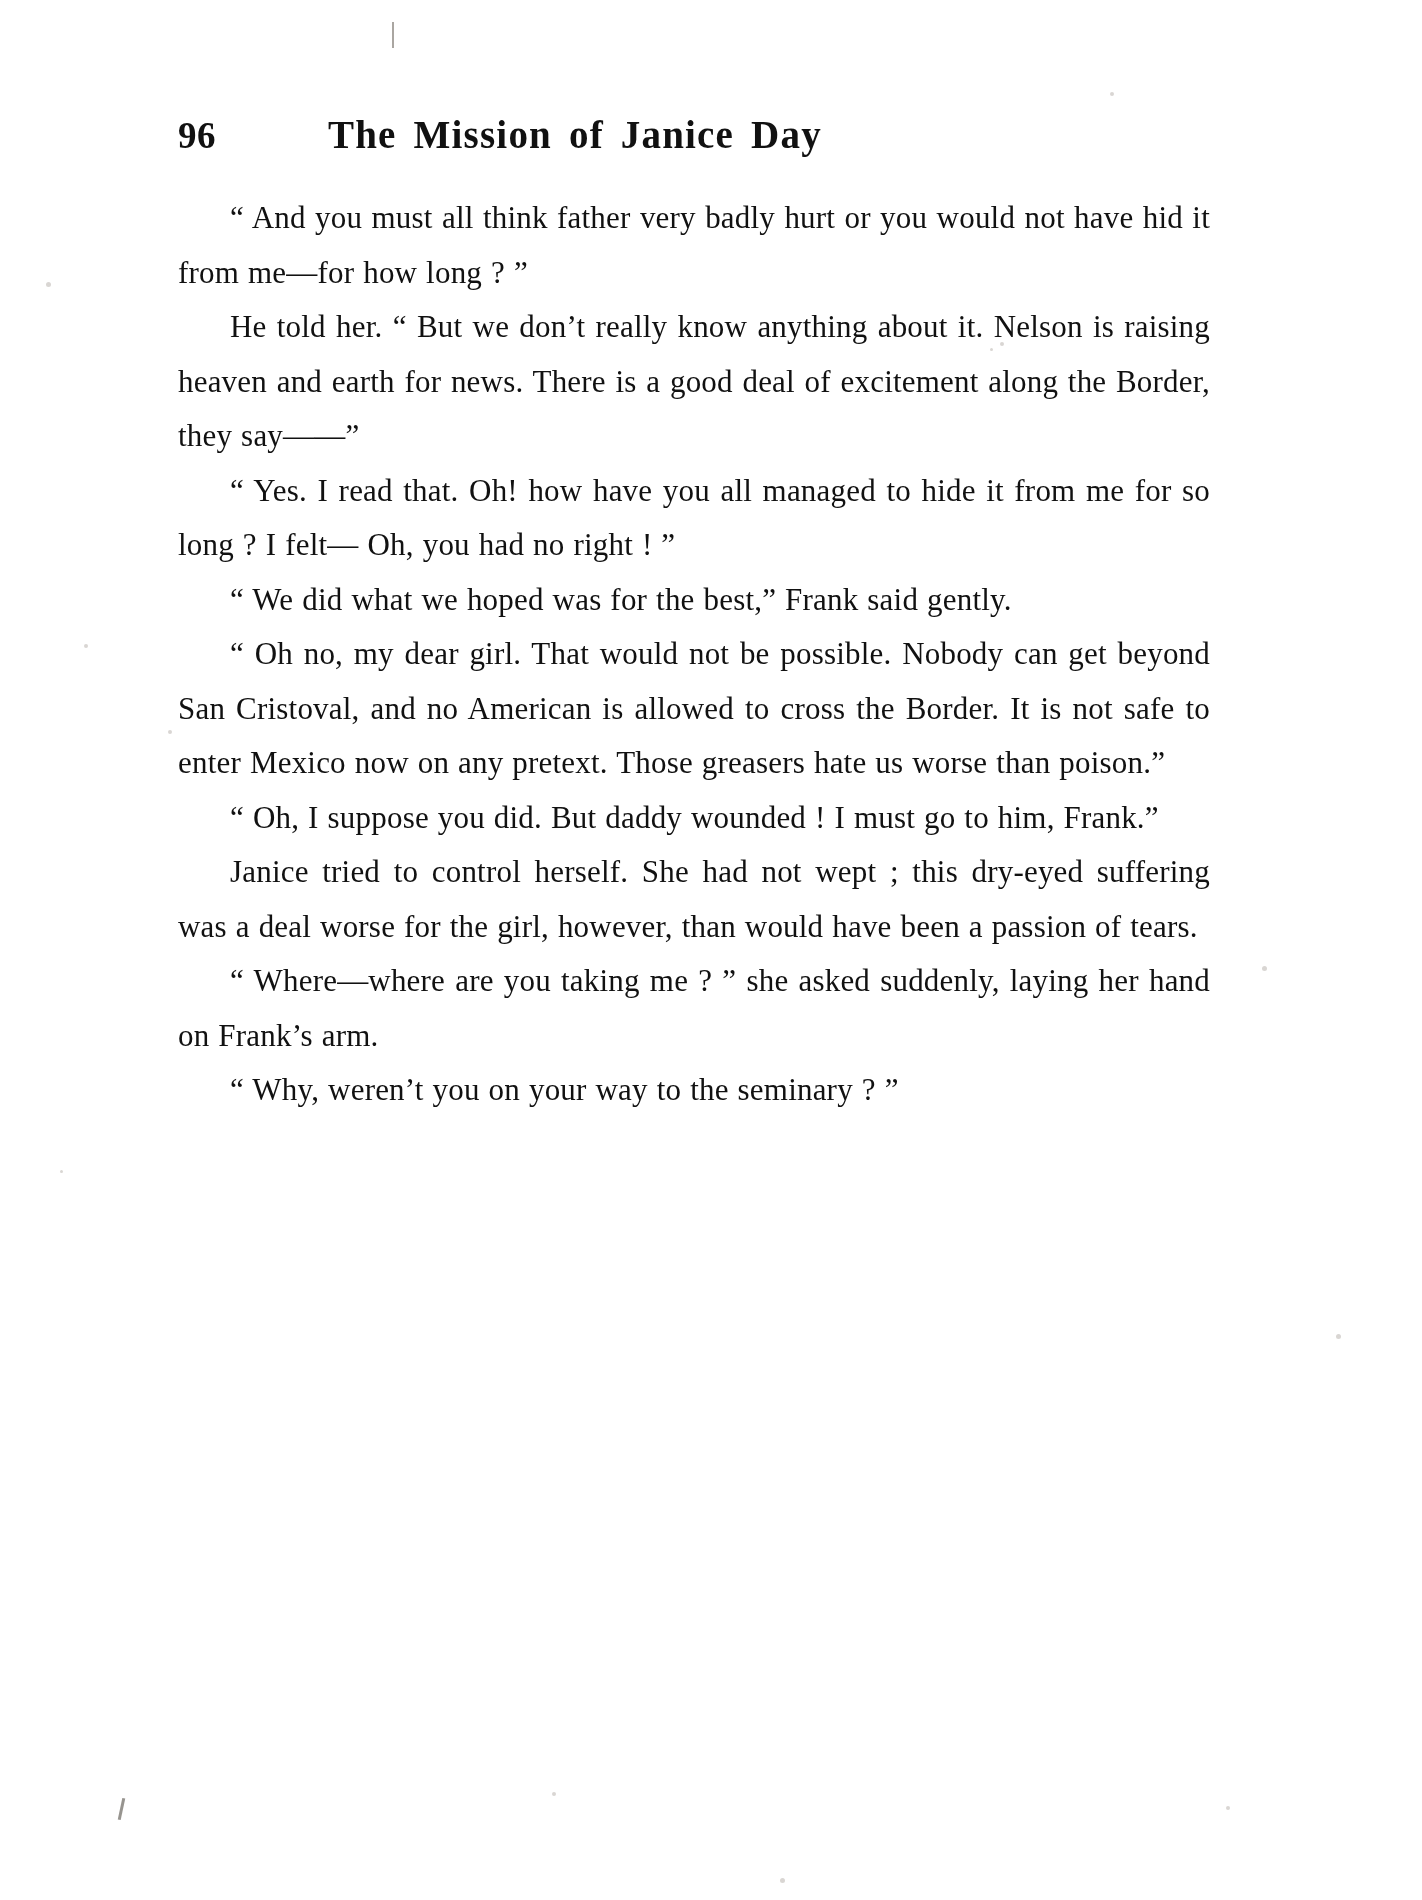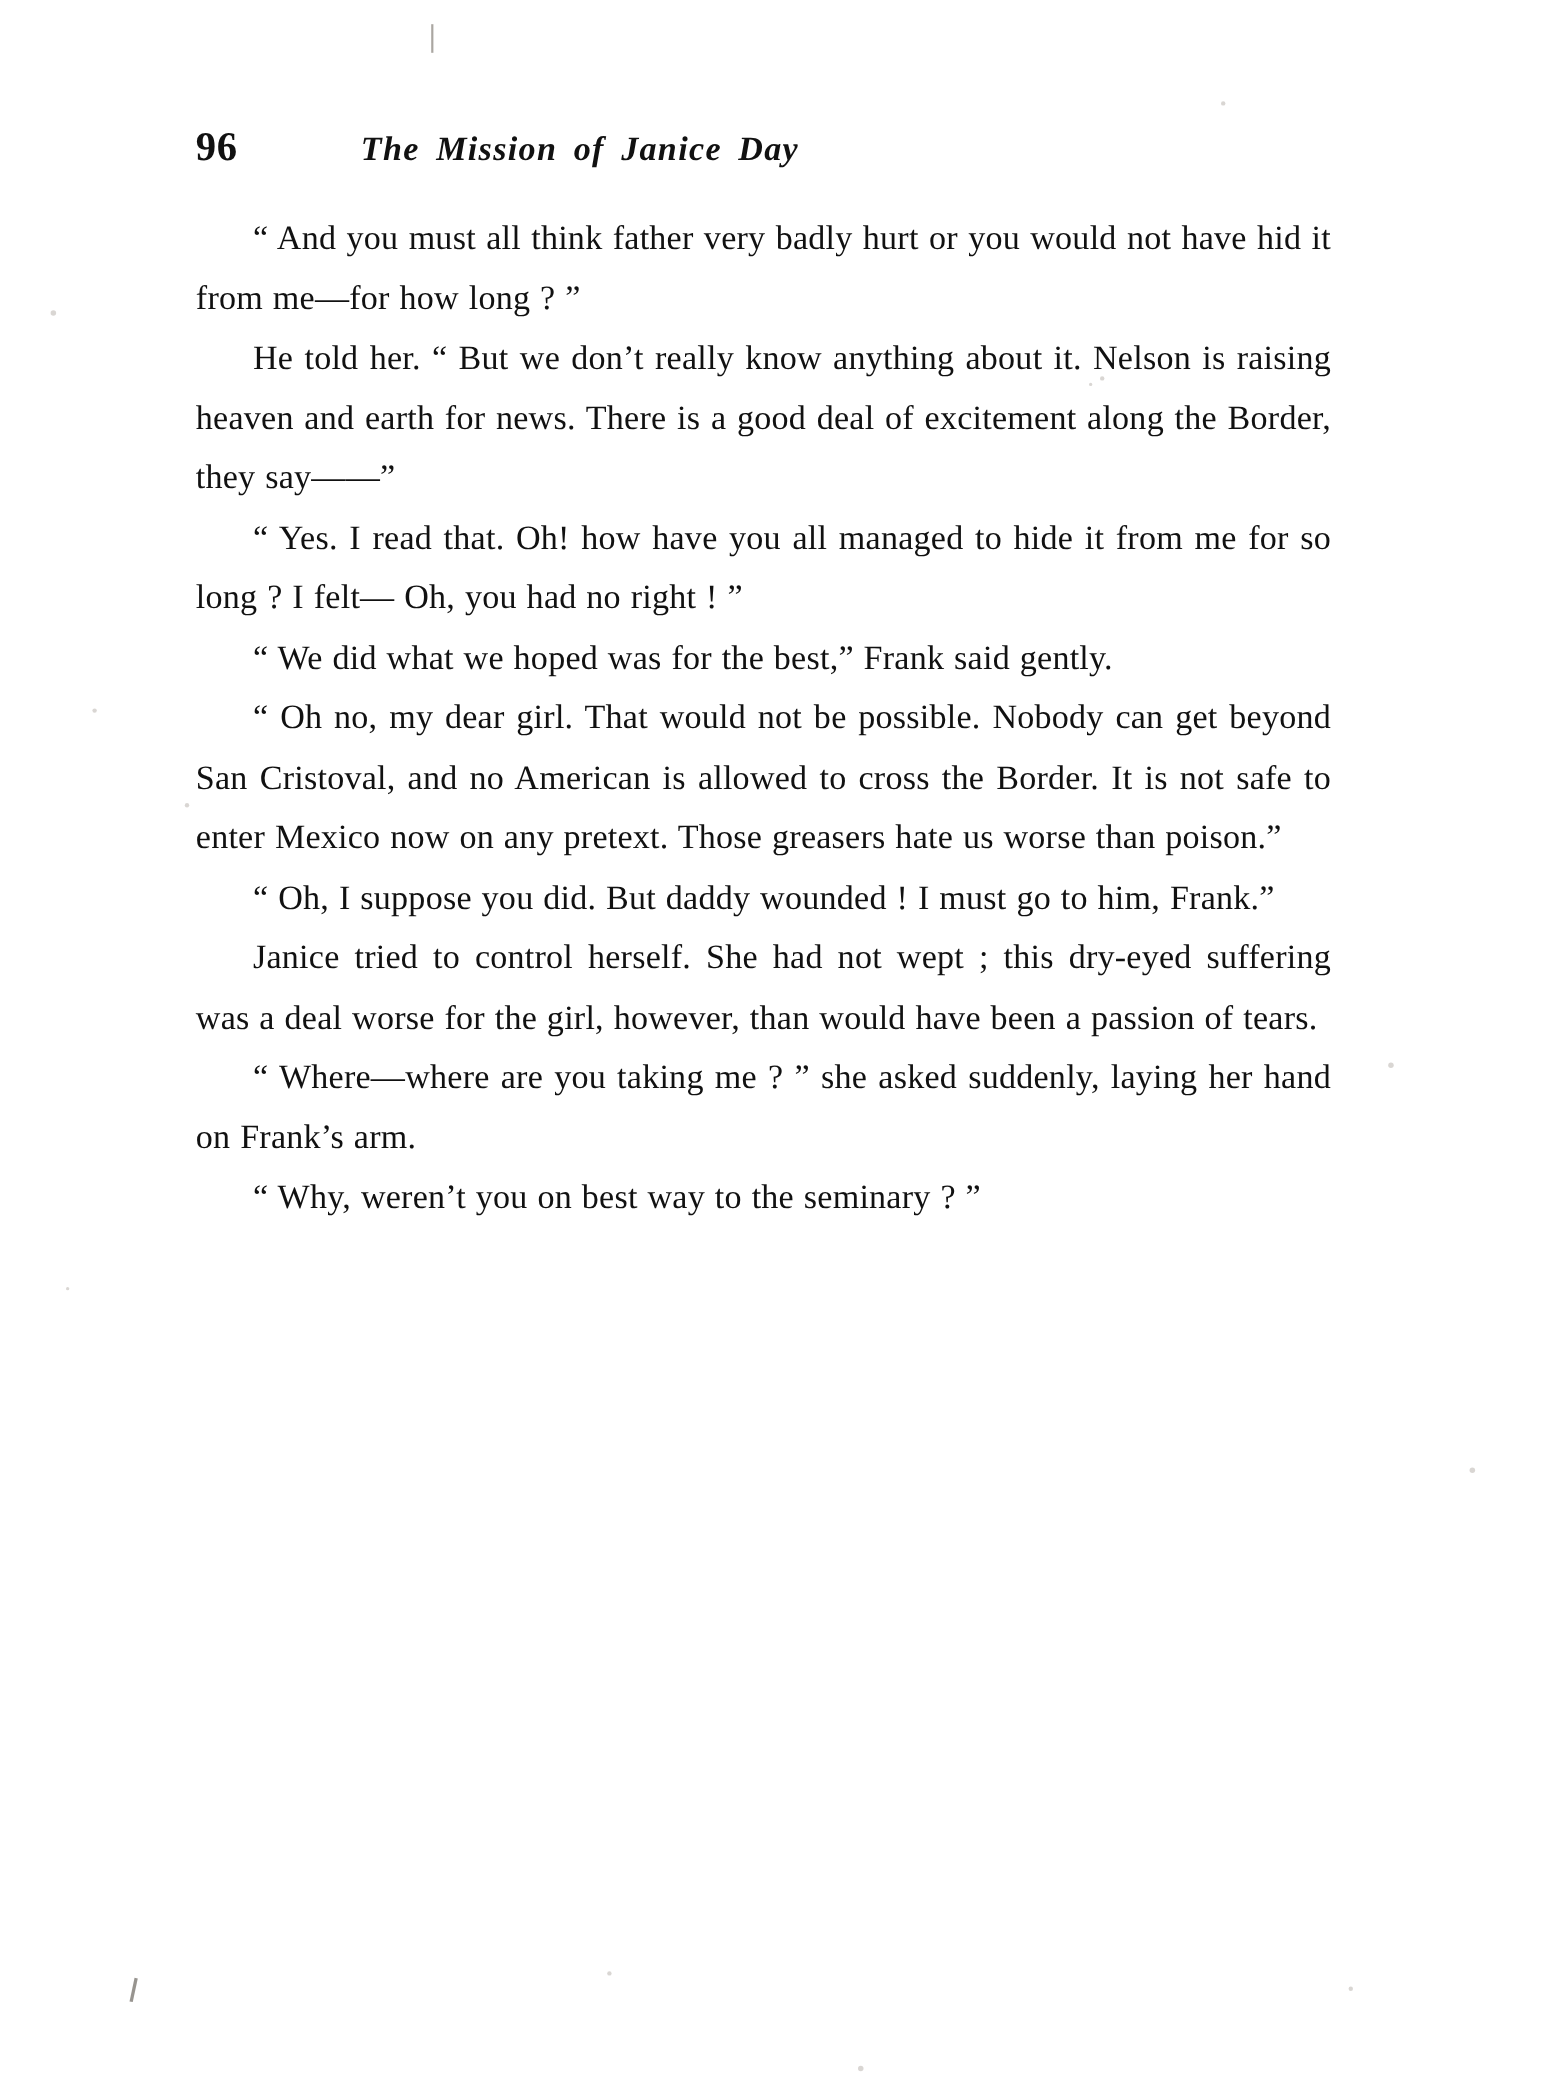--- a/index.html
+++ b/index.html
@@ -63,26 +63,25 @@
   }
   .folio {
     font-size: 37px;
     font-weight: 700;
     letter-spacing: 0.5px;
     width: 150px;
     flex: none;
     font-family: Liberation Serif, serif;
   }
   .running-title {
-    font-size: 31px;
+    font-size: 39px;
     font-weight: 700;
     letter-spacing: 1.2px;
     word-spacing: 6px;
     white-space: nowrap;
-    font-style: italic;
   }
   .body-text p {
     margin: 0;
     font-size: 31px;
     line-height: 54.5px;
     text-align: justify;
     text-indent: 52px;
     letter-spacing: 0.2px;
     word-spacing: 1px;
     -webkit-font-feature-settings: "liga" 1;
@@ -122,17 +121,17 @@
 
     <div class="body-text">
       <p>“ And you must all think father very badly hurt or you would not have hid it from me—for how long ? ”</p>
       <p>He told her.  “ But we don’t really know anything about it.  Nelson is raising heaven and earth for news.  There is a good deal of excitement along the Border, they say——”</p>
       <p>“ Yes.  I read that.  Oh! how have you all managed to hide it from me for so long ?  I felt— Oh, you had no right ! ”</p>
       <p>“ We did what we hoped was for the best,” Frank said gently.</p>
       <p>“ Oh no, my dear girl.  That would not be possible.  Nobody can get beyond San Cristoval, and no American is allowed to cross the Border.  It is not safe to enter Mexico now on any pretext. Those greasers hate us worse than poison.”</p>
       <p>“ Oh, I suppose you did.  But daddy wounded ! I must go to him, Frank.”</p>
       <p>Janice tried to control herself.  She had not wept ; this dry-eyed suffering was a deal worse for the girl, however, than would have been a passion of tears.</p>
       <p>“ Where—where are you taking me ? ” she asked suddenly, laying her hand on Frank’s arm.</p>
-      <p>“ Why, weren’t you on best way to the seminary ? ”</p>
+      <p>“ Why, weren’t you on your way to the seminary ? ”</p>
     </div>
 
   </div>
 </div>
 
 </body></html>

